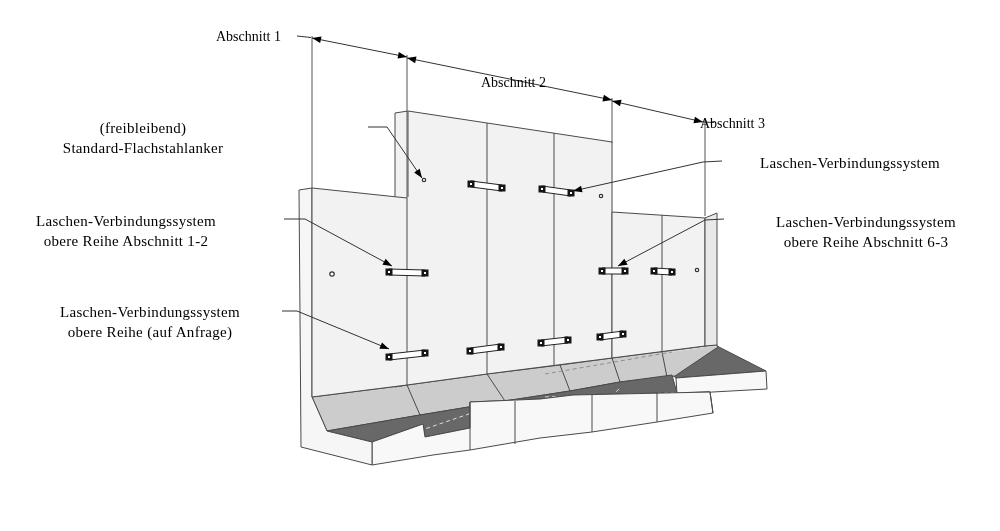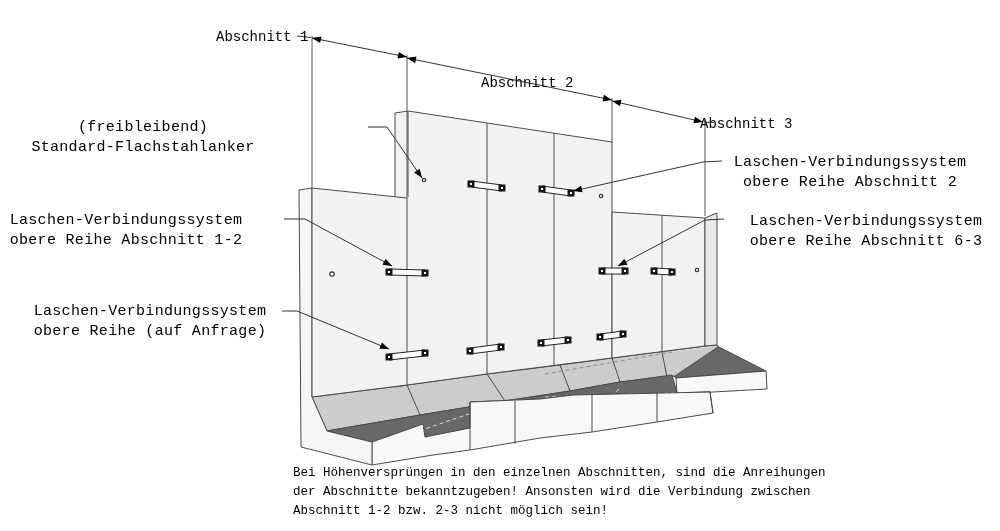--- a/index.html
+++ b/index.html
@@ -1,18 +1,18 @@
 <!DOCTYPE html>
 <html><head>
 <meta charset="utf-8">
 <style>
   html,body{margin:0;padding:0;background:#fff;}
   .stage{
     position:relative;width:1000px;height:531px;background:var(--bg,#fff);
-    font-family:Liberation Mono, monospace;color:#000;overflow:hidden;
+    font-family:Liberation Serif, serif;color:#000;overflow:hidden;
   }
   .stage svg{position:absolute;left:0;top:0;}
   .lbl{position:absolute;white-space:nowrap;font-size:14px;color:var(--text,#000);}
   .callout{position:absolute;text-align:center;font-size:15px;line-height:20px;letter-spacing:.3px;color:var(--text,#000);}
   .callout div{white-space:nowrap;}
   .note{position:absolute;font-size:12.5px;line-height:19px;color:var(--text,#000);}
   .note div{white-space:nowrap;}
 </style>
 </head>
 <body>
@@ -178,26 +178,20 @@
     <div>obere Reihe Abschnitt 1-2</div>
   </div>
 
   <div class="callout" style="left:22px;top:302px;width:256px;">
     <div>Laschen-Verbindungssystem</div>
     <div>obere Reihe (auf Anfrage)</div>
   </div>
 
   <div class="callout" style="left:722px;top:153px;width:256px;">
     <div>Laschen-Verbindungssystem</div>
-    <div>obere Reihe Abschnitt 2</div>
   </div>
 
   <div class="callout" style="left:736px;top:212px;width:260px;">
     <div>Laschen-Verbindungssystem</div>
     <div>obere Reihe Abschnitt 6-3</div>
   </div>
 
-  <div class="note" style="left:293px;top:464px;">
-    <div>Bei Höhenversprüngen in den einzelnen Abschnitten, sind die Anreihungen</div>
-    <div>der Abschnitte bekanntzugeben! Ansonsten wird die Verbindung zwischen</div>
-    <div>Abschnitt 1-2 bzw. 2-3 nicht möglich sein!</div>
-  </div>
 </div>
 
 </body></html>

